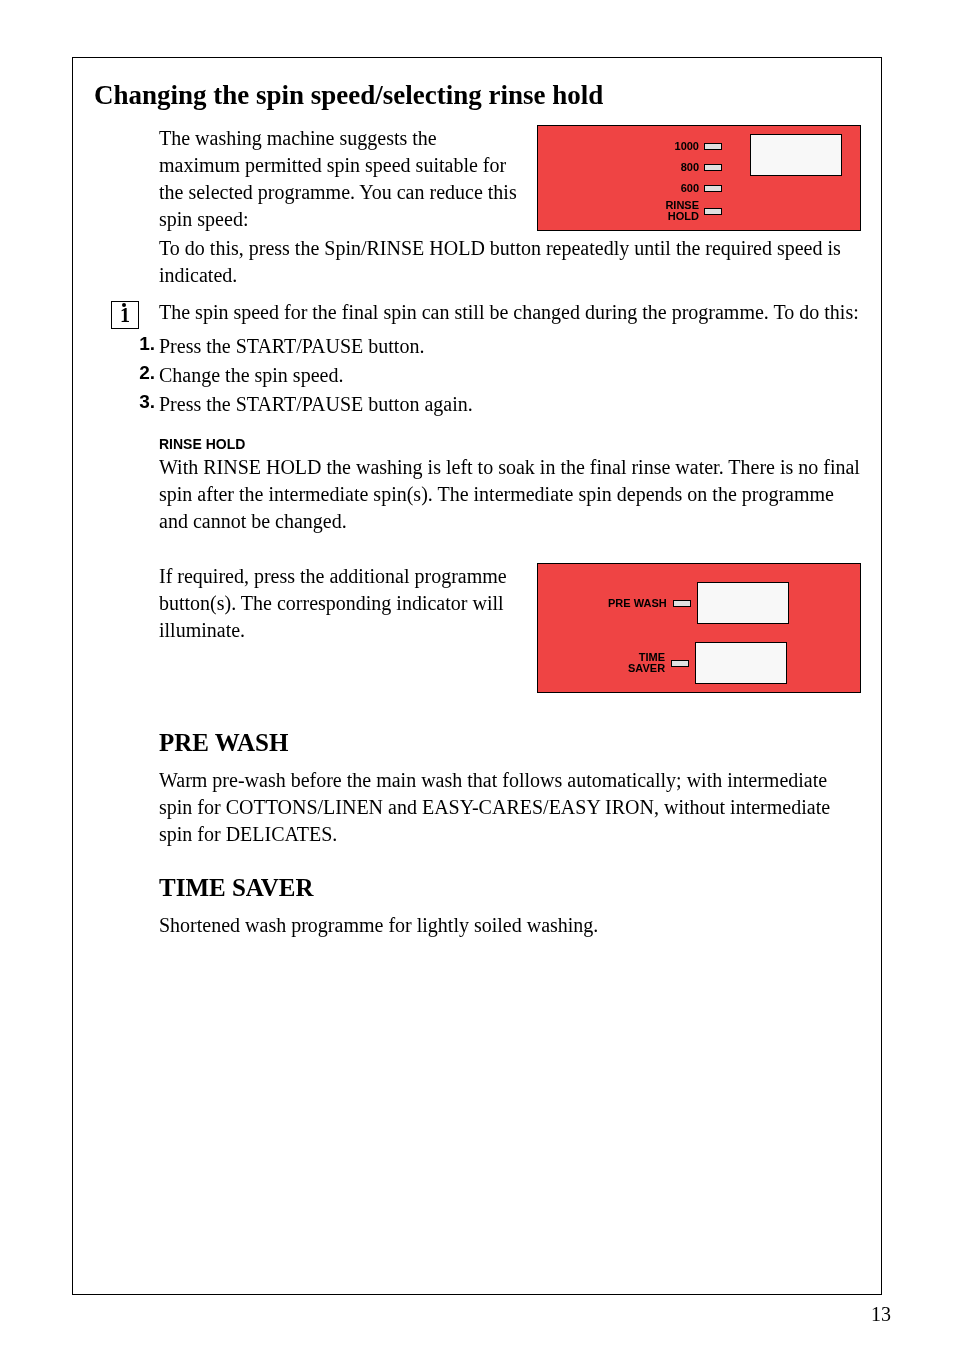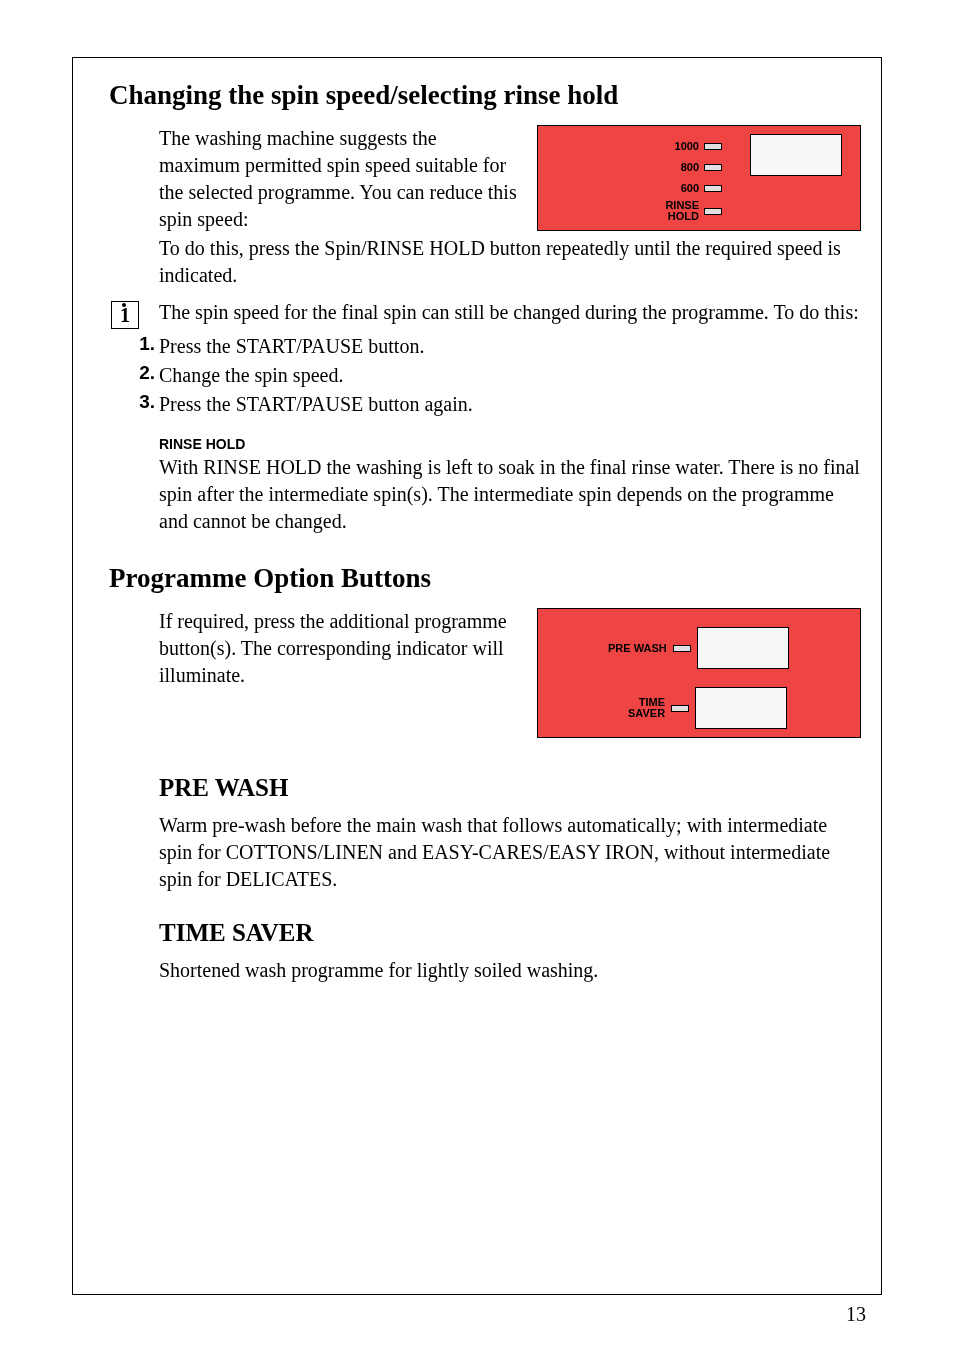--- a/index.html
+++ b/index.html
@@ -23,21 +23,21 @@
       border: 1.5px solid #000;
     }
     .content {
       padding: 22px 20px 20px 20px;
     }
     .section-heading {
       font-family: Georgia, 'Times New Roman', serif;
       font-size: 27px;
       font-weight: bold;
       margin-bottom: 14px;
-      margin-left: 16px;
+      margin-left: 1px;
     }
     .sub-heading {
       font-family: Georgia, 'Times New Roman', serif;
       font-size: 25px;
       font-weight: bold;
       margin-left: 66px;
       margin-top: 26px;
       margin-bottom: 10px;
     }
     .sub-heading-bold {
@@ -197,21 +197,21 @@
     .option-button-outline {
       width: 92px;
       height: 42px;
       border: 1.5px solid #000;
       background: #f8f8f8;
       margin-left: 6px;
     }
     .page-number {
       position: absolute;
       bottom: 26px;
-      right: 88px;
+      right: 63px;
       font-family: Georgia, 'Times New Roman', serif;
       font-size: 20px;
     }
     .section-block {
       margin-top: 28px;
     }
   </style>
 </head>
 <body>
 
@@ -273,21 +273,20 @@
       <div class="ordered-item">
         <span class="ordered-num">3.</span>
         <span class="ordered-text">Press the START/PAUSE button again.</span>
       </div>
     </div>
 
     <p class="sub-heading-bold">RINSE HOLD</p>
     <p class="body-text">With RINSE HOLD the washing is left to soak in the final rinse water. There is no final spin after the intermediate spin(s). The intermediate spin depends on the programme and cannot be changed.</p>
 
     <div class="section-block">
-      <h2 class="section-heading">Programme Option Buttons</h2>
 
       <div class="row-with-image">
         <div class="text-col">
           <p class="body-text-flow">If required, press the additional programme button(s). The corresponding indicator will illuminate.</p>
         </div>
         <div class="panel-illustration panel-options">
           <div class="option-row" style="left:70px; top:18px;">
             <span class="option-label">PRE WASH</span>
             <span class="option-led"></span>
             <div class="option-button-outline"></div>

